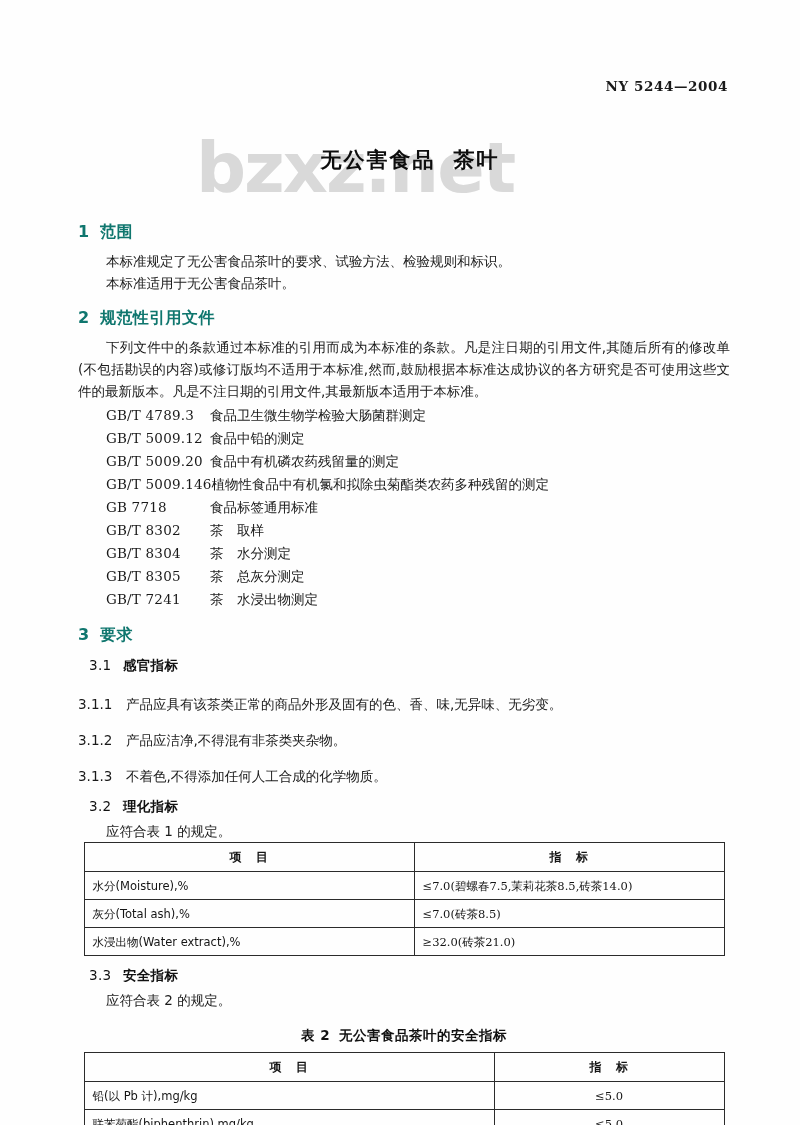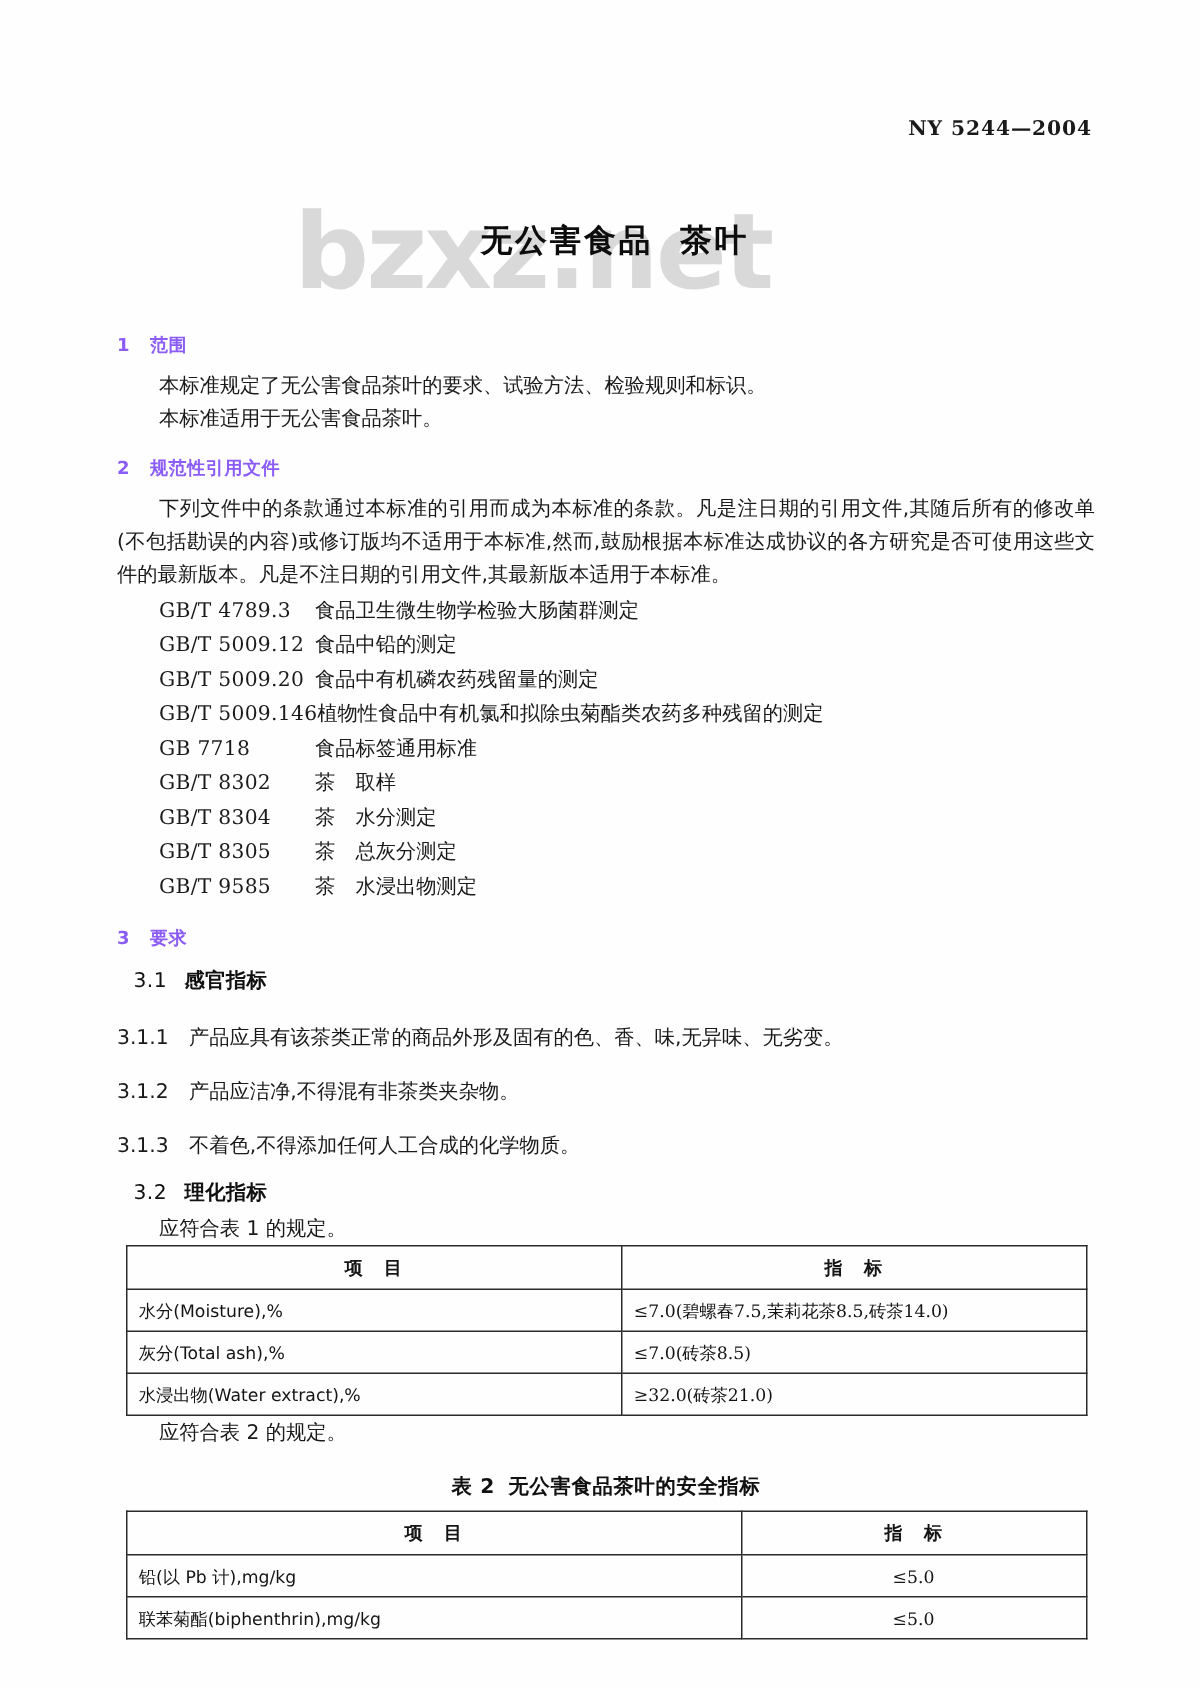--- a/index.html
+++ b/index.html
@@ -72,23 +72,23 @@
   
   .content {
     position: absolute;
     left: 78px;
     top: 208px;
     width: 652px;
     z-index: 3;
   }
 
   .h1 {
-    font-size: 12px;
-    font-weight: 700;
-    color: #8b5cf6;
+    font-size: 16px;
+    font-weight: 700;
+    color: #0f766e;
     margin: 14px 0 7px 0;
     letter-spacing: 0.4px;
   }
   .h1 .num { display: inline-block; min-width: 22px; }
 
   .h2 {
     font-size: 13.5px;
     font-weight: 700;
     color: #111;
     margin: 11px 0 4px 11px;
@@ -210,21 +210,21 @@
 
     <ul class="ref-list">
       <li><span class="code">GB/T 4789.3</span><span class="rtitle">食品卫生微生物学检验大肠菌群测定</span></li>
       <li><span class="code">GB/T 5009.12</span><span class="rtitle">食品中铅的测定</span></li>
       <li><span class="code">GB/T 5009.20</span><span class="rtitle">食品中有机磷农药残留量的测定</span></li>
       <li><span class="code">GB/T 5009.146</span><span class="rtitle">植物性食品中有机氯和拟除虫菊酯类农药多种残留的测定</span></li>
       <li><span class="code">GB 7718</span><span class="rtitle">食品标签通用标准</span></li>
       <li><span class="code">GB/T 8302</span><span class="rtitle">茶　取样</span></li>
       <li><span class="code">GB/T 8304</span><span class="rtitle">茶　水分测定</span></li>
       <li><span class="code">GB/T 8305</span><span class="rtitle">茶　总灰分测定</span></li>
-      <li><span class="code">GB/T 9585</span><span class="rtitle">茶　水浸出物测定</span></li>
+      <li><span class="code">GB/T 7241</span><span class="rtitle">茶　水浸出物测定</span></li>
     </ul>
 
     <div class="h1">
       <span class="num">3</span><span>要求</span>
     </div>
 
     <div class="h2">
       <span class="num">3.1</span><span>感官指标</span>
     </div>
     <p class="clause"><span class="num">3.1.1</span><span>产品应具有该茶类正常的商品外形及固有的色、香、味,无异味、无劣变。</span></p>
@@ -257,20 +257,23 @@
           <td class="item">灰分(Total ash),%</td>
           <td class="val-left mono-num">≤7.0(砖茶8.5)</td>
         </tr>
         <tr>
           <td class="item">水浸出物(Water extract),%</td>
           <td class="val-left mono-num">≥32.0(砖茶21.0)</td>
         </tr>
       </tbody>
     </table>
 
+    <div class="h2">
+      <span class="num">3.3</span><span>安全指标</span>
+    </div>
     <p class="para-indent1">应符合表 2 的规定。</p>
 
     <div class="tbl-caption">
       <span>表 2</span><span class="sp"></span><span>无公害食品茶叶的安全指标</span>
     </div>
 
     <table class="std t2">
       <colgroup>
           <col class="c1">
           <col class="c2">

